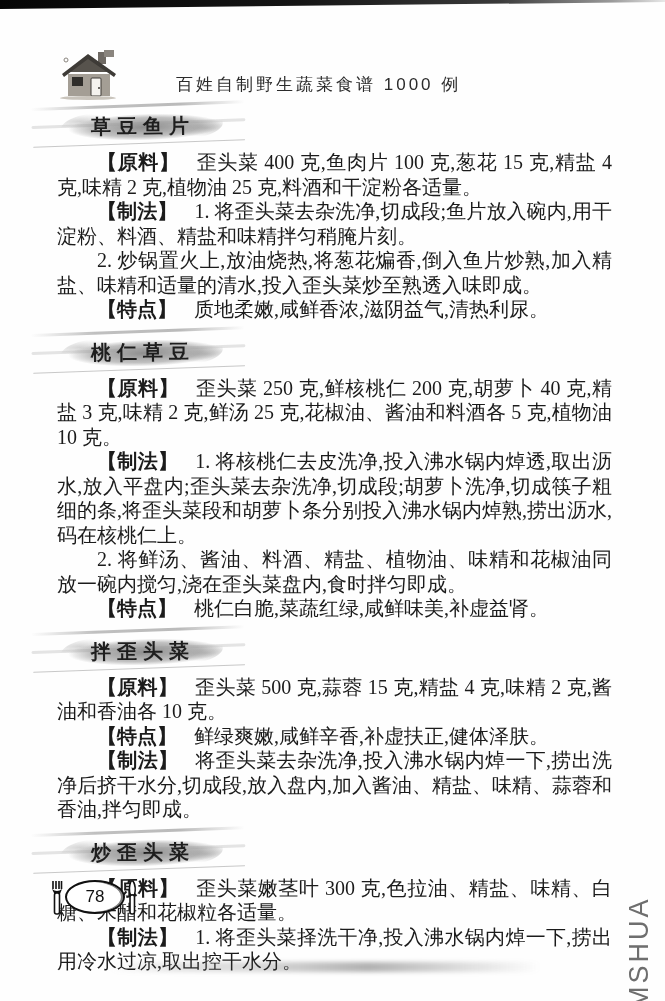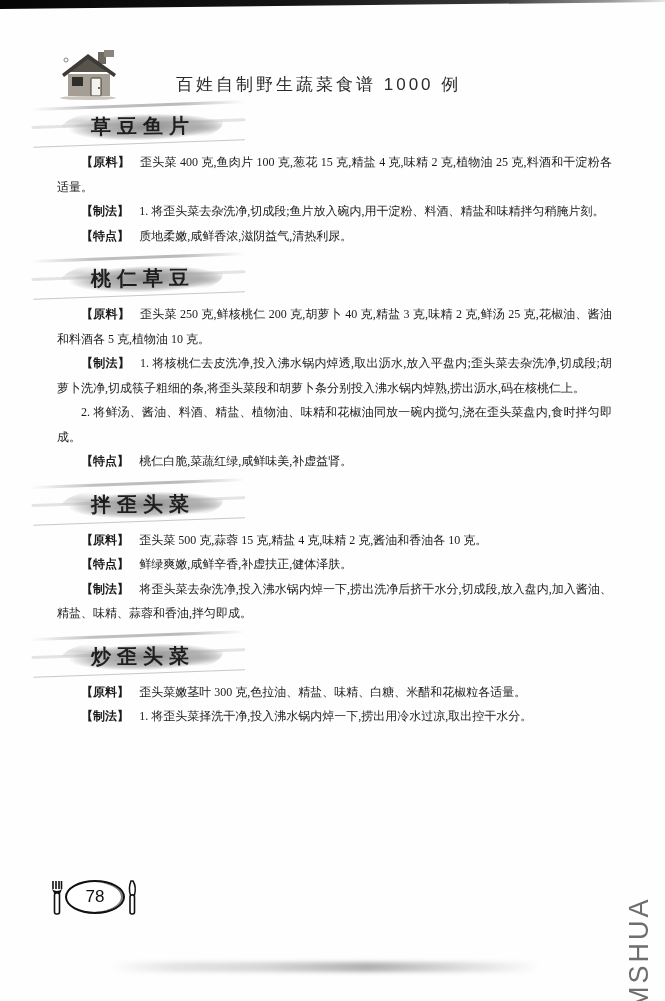--- a/index.html
+++ b/index.html
@@ -48,21 +48,21 @@
   }
   .brush-title::after{ 
     content:"";position:absolute;left:-26px;right:-20px;top:-4px;height:3px;z-index:-1;
     background:linear-gradient(to right,transparent,rgba(140,140,140,.55) 30%,rgba(120,120,120,.5) 70%,transparent);
     border-radius:3px;
     box-shadow:0 38px 0 -1px rgba(135,135,135,.45), 0 18px 0 0 rgba(150,150,150,.25);
     transform:rotate(-1.5deg);
   }
   .para{
     margin:0;text-indent:2em;text-align:justify;
-    font-size:12px;line-height:24.5px;color:#1b1b1b;
+    font-size:20px;line-height:24.5px;color:#1b1b1b;
   }
   .sec-label{
     font-family:"Liberation Sans","DejaVu Sans",sans-serif;
     font-weight:bold;margin-right:.85em;
   }
   .sec-label:empty{margin-right:0;}
   .footer{
     position:absolute;left:50px;top:880px;
     display:flex;align-items:flex-start;gap:1px;
   }
@@ -109,20 +109,21 @@
 </div>
 
 <div class="content">
 
   <section>
     <div class="title-row first">
       <span class="brush-title">草豆鱼片</span>
     </div>
     <p class="para"><span class="sec-label">【原料】</span><span>歪头菜 400 克,鱼肉片 100 克,葱花 15 克,精盐 4 克,味精 2 克,植物油 25 克,料酒和干淀粉各适量。</span></p>
     <p class="para"><span class="sec-label">【制法】</span><span>1. 将歪头菜去杂洗净,切成段;鱼片放入碗内,用干淀粉、料酒、精盐和味精拌匀稍腌片刻。</span></p>
+    <p class="para"><span class="sec-label"></span><span>2. 炒锅置火上,放油烧热,将葱花煸香,倒入鱼片炒熟,加入精盐、味精和适量的清水,投入歪头菜炒至熟透入味即成。</span></p>
     <p class="para"><span class="sec-label">【特点】</span><span>质地柔嫩,咸鲜香浓,滋阴益气,清热利尿。</span></p>
   </section>
 
   <section>
     <div class="title-row">
       <span class="brush-title">桃仁草豆</span>
     </div>
     <p class="para"><span class="sec-label">【原料】</span><span>歪头菜 250 克,鲜核桃仁 200 克,胡萝卜 40 克,精盐 3 克,味精 2 克,鲜汤 25 克,花椒油、酱油和料酒各 5 克,植物油 10 克。</span></p>
     <p class="para"><span class="sec-label">【制法】</span><span>1. 将核桃仁去皮洗净,投入沸水锅内焯透,取出沥水,放入平盘内;歪头菜去杂洗净,切成段;胡萝卜洗净,切成筷子粗细的条,将歪头菜段和胡萝卜条分别投入沸水锅内焯熟,捞出沥水,码在核桃仁上。</span></p>
     <p class="para"><span class="sec-label"></span><span>2. 将鲜汤、酱油、料酒、精盐、植物油、味精和花椒油同放一碗内搅匀,浇在歪头菜盘内,食时拌匀即成。</span></p>

